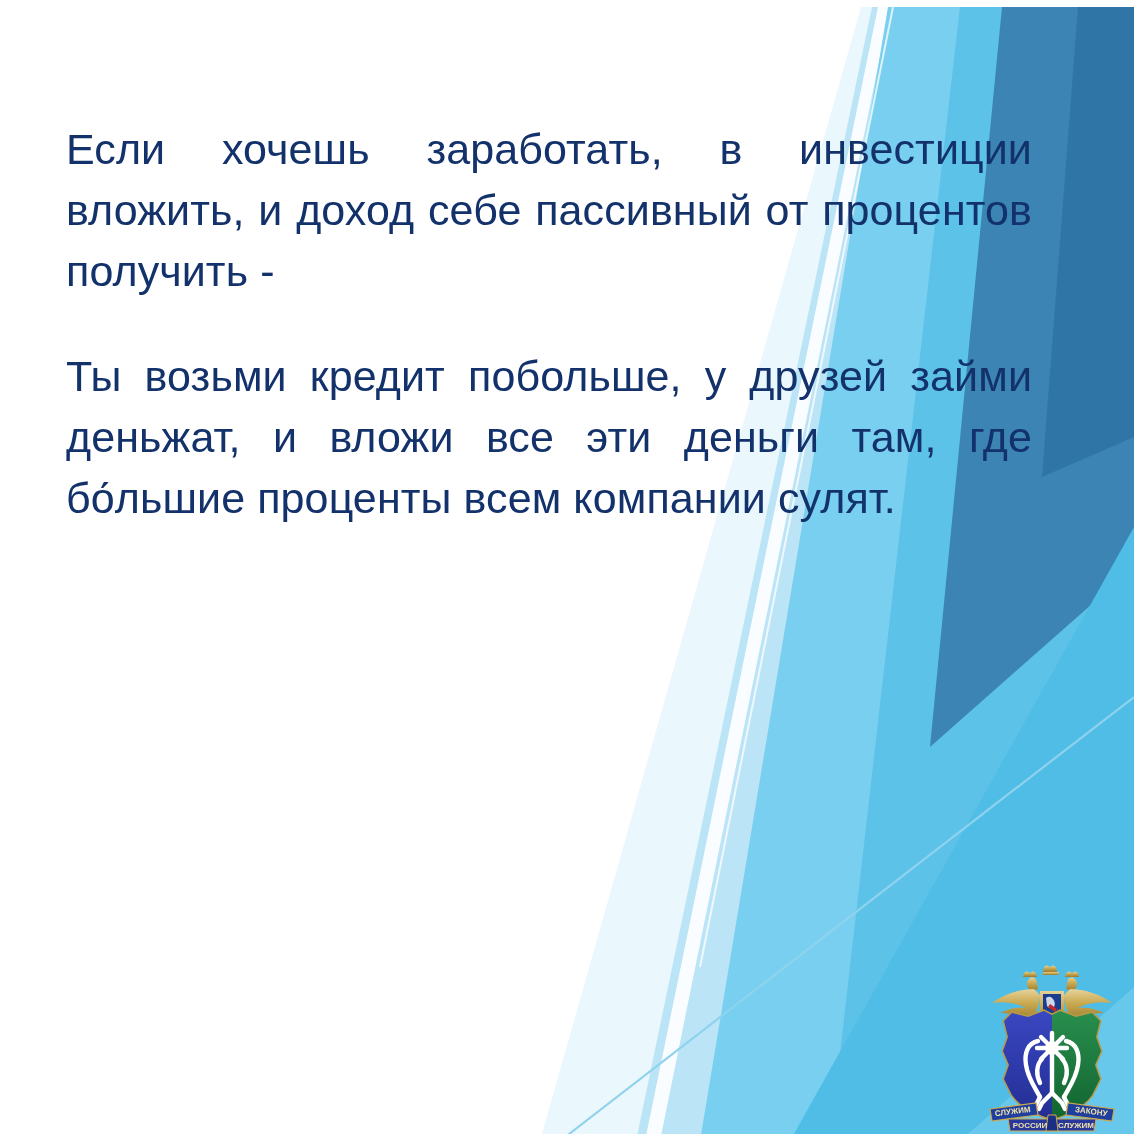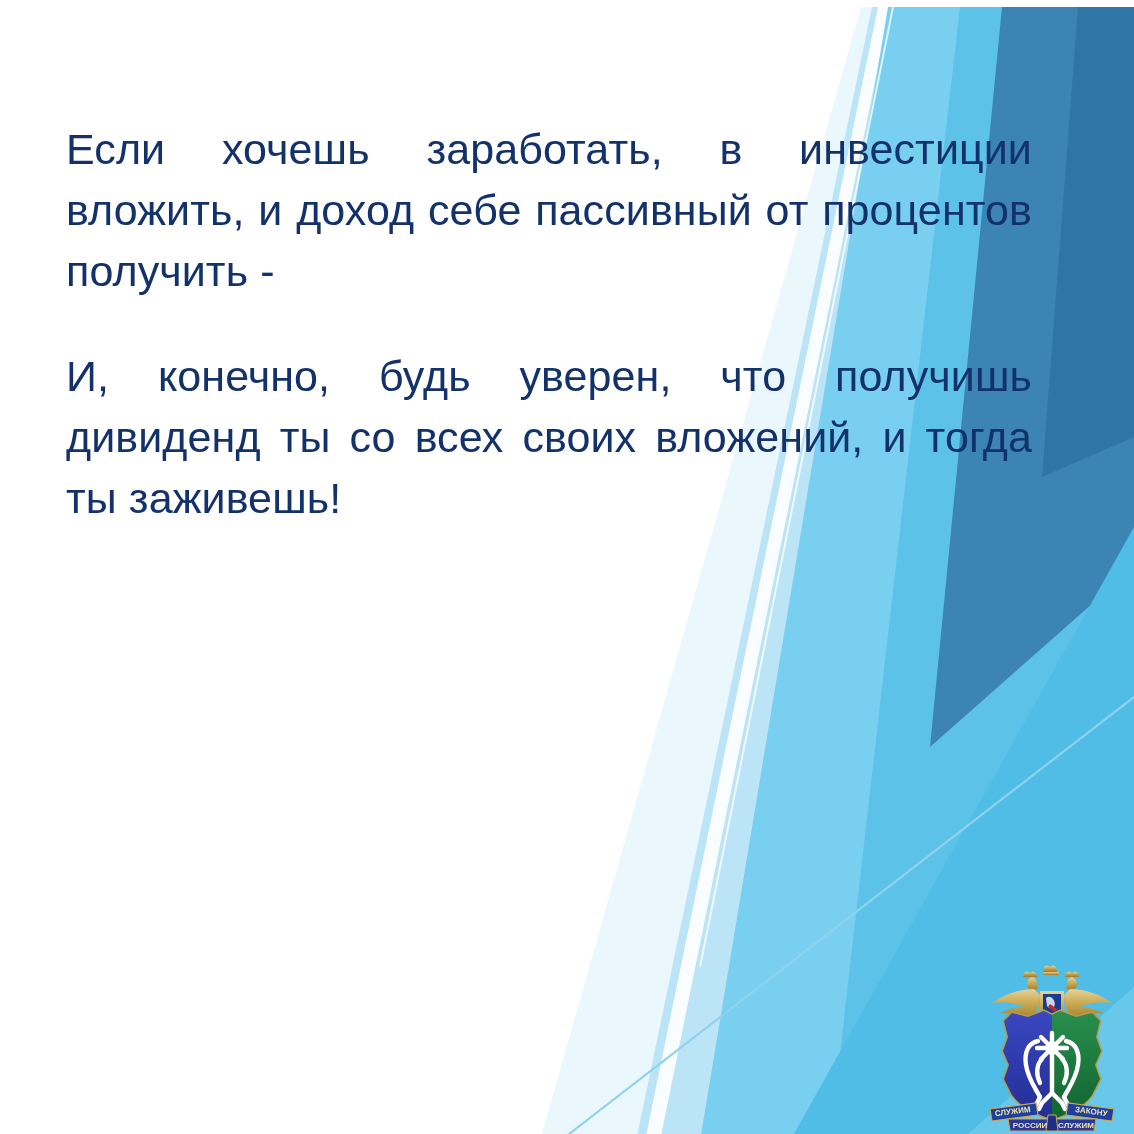--- a/index.html
+++ b/index.html
@@ -86,21 +86,21 @@
 
     <polygon points="1134,980 1134,1134 960,1134" fill="#6ccaec" opacity="0.85"></polygon>
 
     <line x1="1134" y1="690" x2="560" y2="1134" stroke="#8fd2ee" stroke-width="2.2" fill="none"></line>
 
     <line x1="893" y1="0" x2="700" y2="960" stroke="#ffffff" stroke-width="2" opacity="0.75" fill="none"></line>
   </svg>
 
   <div class="content">
     <p class="para p1">Если хочешь заработать, в инвестиции вложить, и доход себе пассивный от процентов получить -</p>
-    <p class="para p3">И, конечно, будь уверен, что получишь дивиденд ты со всех своих вложений, и тогда ты заживешь!</p>
+    <p class="para p2">Ты возьми кредит побольше, у друзей займи деньжат, и вложи все эти деньги там, где бо́льшие проценты всем компании сулят.</p>
   </div>
 
   <div class="emblem">
     <svg viewBox="0 0 140 172" aria-hidden="true">
       <defs>
         <linearGradient id="gold" x1="0" y1="0" x2="0" y2="1">
           <stop offset="0%" stop-color="#e6d29a"></stop>
           <stop offset="45%" stop-color="#c9a950"></stop>
           <stop offset="100%" stop-color="#9c7c2e"></stop>
         </linearGradient>

